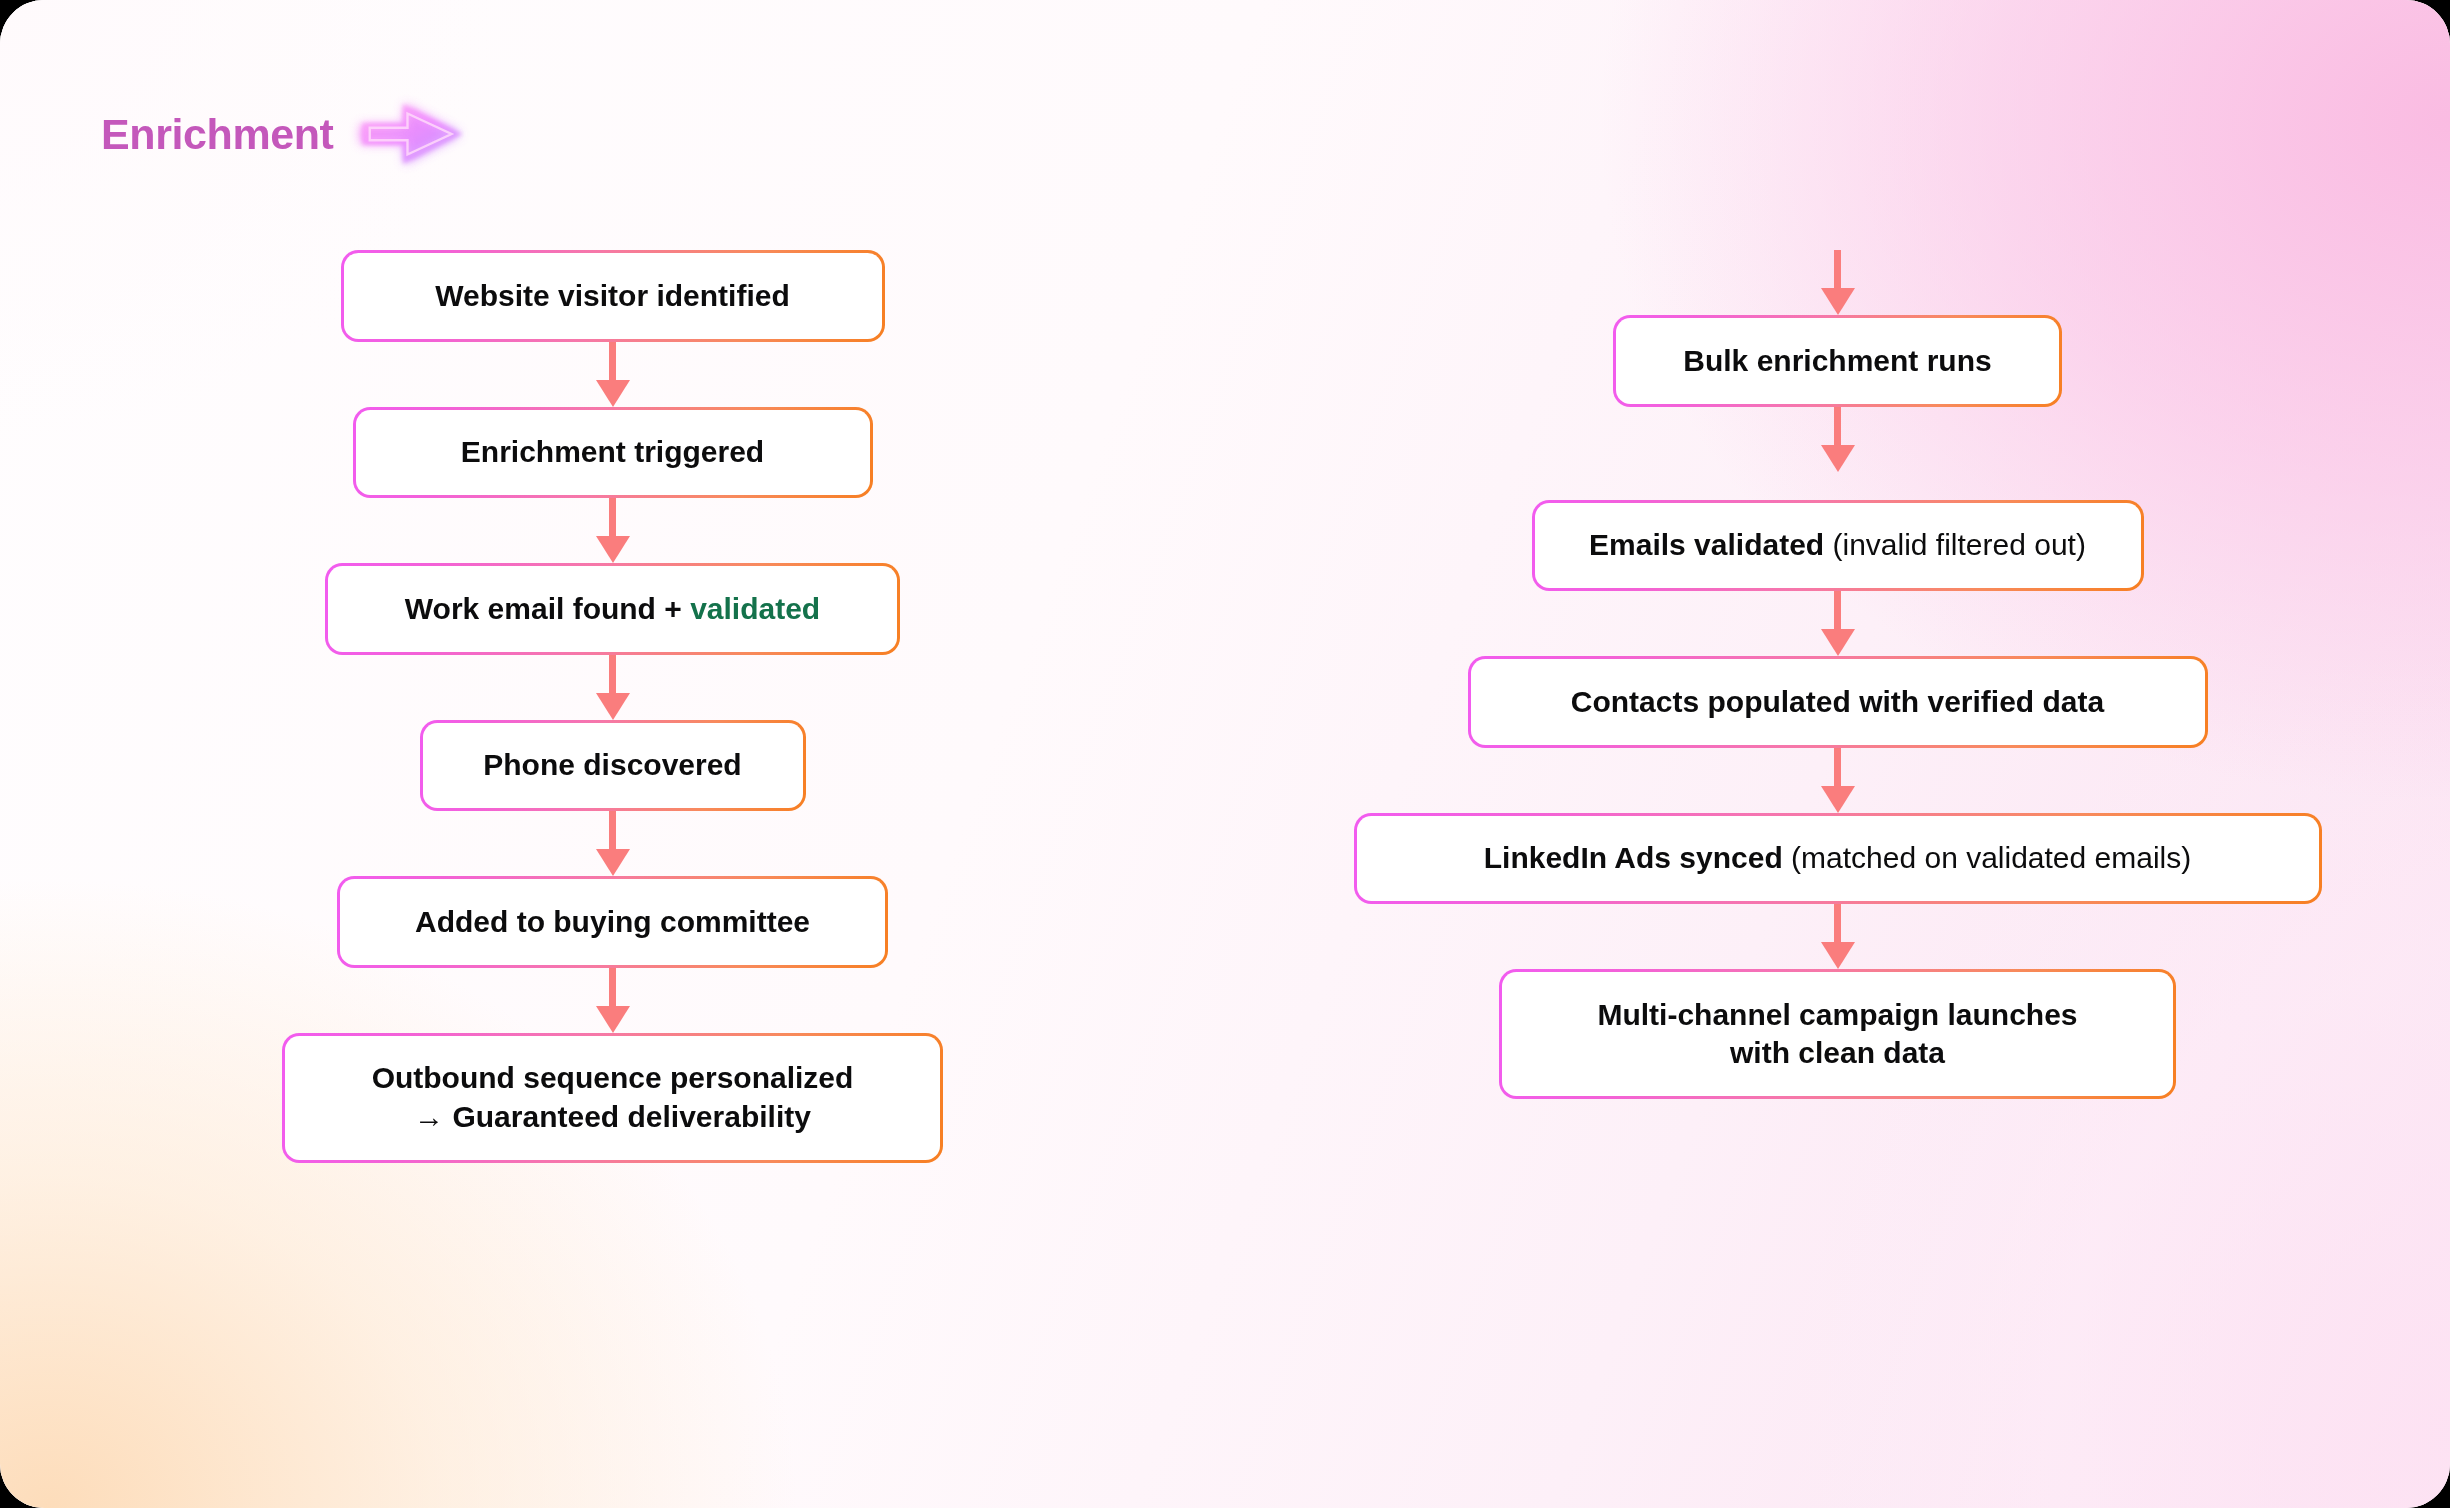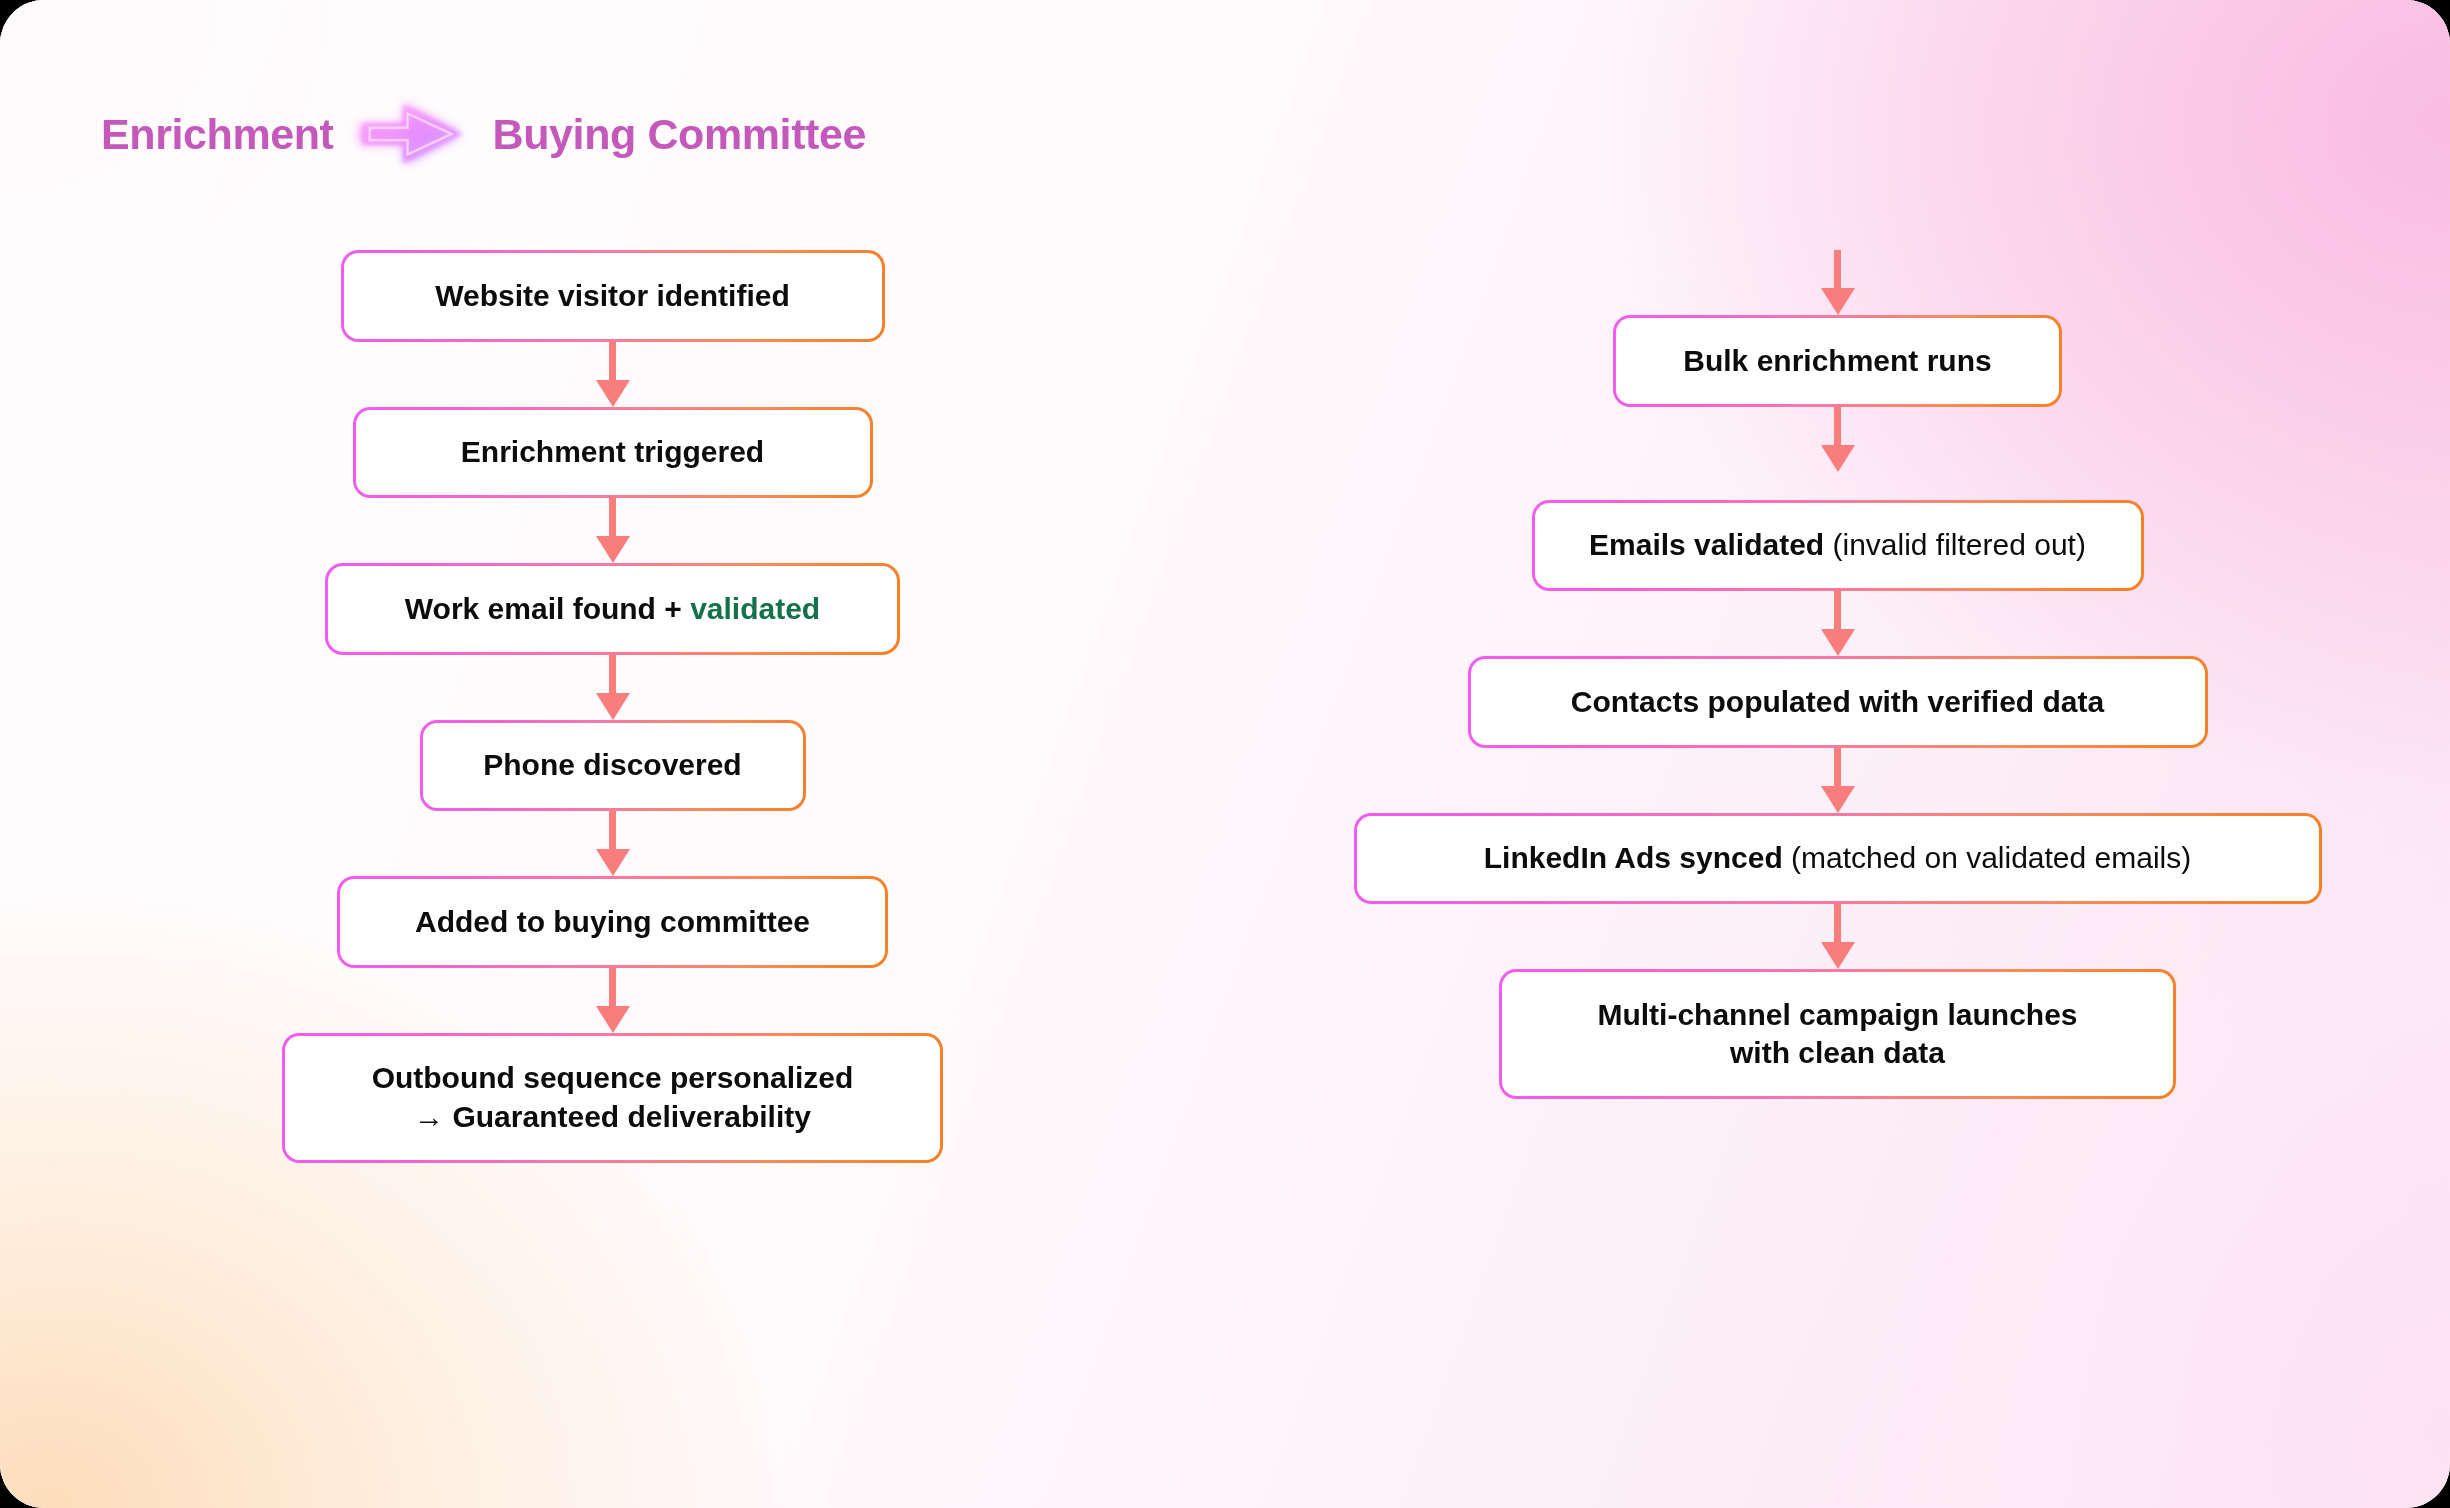--- a/index.html
+++ b/index.html
@@ -160,21 +160,20 @@
               <stop offset="100%" stop-color="#c9a0ff"></stop>
             </linearGradient>
           </defs>
           <path d="M14 38 L66 38 L66 16 L130 48 L66 80 L66 58 L14 58 Z" fill="none" stroke="url(#agB)" stroke-width="7"></path>
         </svg>
         <svg class="glow-c" width="118" height="76" viewBox="0 0 150 96">
           <path d="M20 40 L68 40 L68 22 L124 48 L68 74 L68 56 L20 56 Z" fill="none" stroke="#ffd9fb" stroke-width="3"></path>
         </svg>
       </span>
 
-      <span class="header-text">Buying Committee</span>
     </div>
 
     <div class="flow" id="flow-left">
         <div class="node" style="width: 544px;">
           <div>
             <span class="ln"><span><b>Website visitor identified</b></span></span>
           </div>
         </div>
         <div class="conn" style="height: 65px;">
           <div class="stem"></div>
@@ -182,21 +181,21 @@
         </div>
         <div class="node" style="width: 520px;">
           <div>
             <span class="ln"><span><b>Enrichment triggered</b></span></span>
           </div>
         </div>
         <div class="conn" style="height: 65px;">
           <div class="stem"></div>
           <div class="head"></div>
         </div>
-        <div class="node" style="width: 575px; border-radius: 18px;">
+        <div class="node" style="width: 575px;">
           <div>
             <span class="ln"><span><b>Work email found + </b></span><span class="green">validated</span></span>
           </div>
         </div>
         <div class="conn" style="height: 65px;">
           <div class="stem"></div>
           <div class="head"></div>
         </div>
         <div class="node" style="width: 386px;">
           <div>

